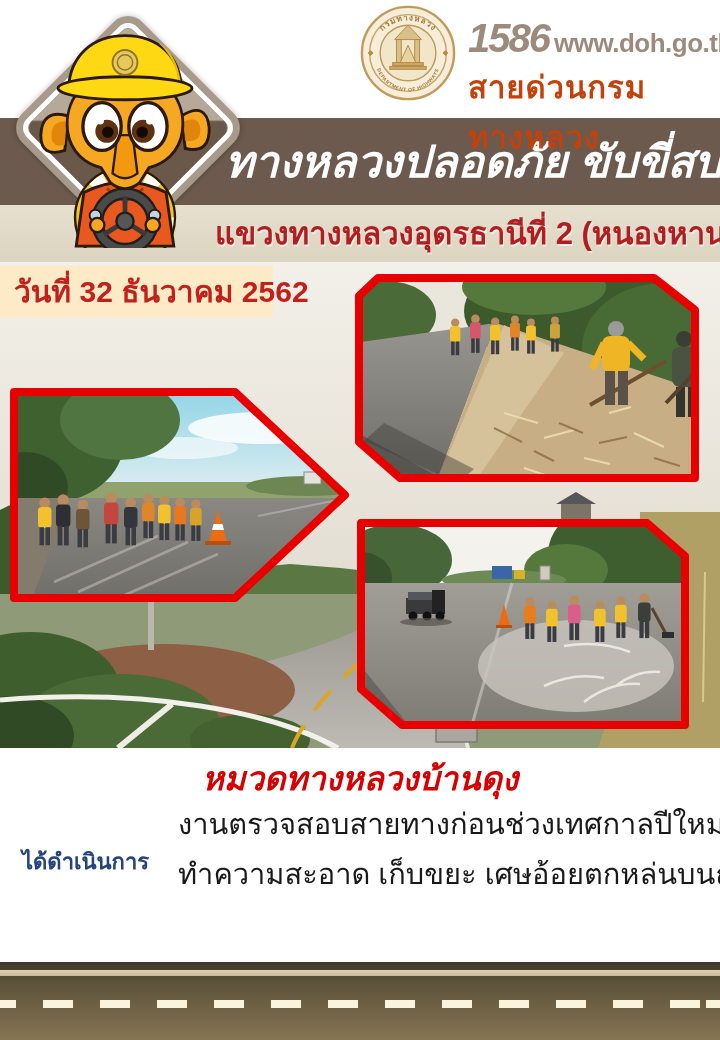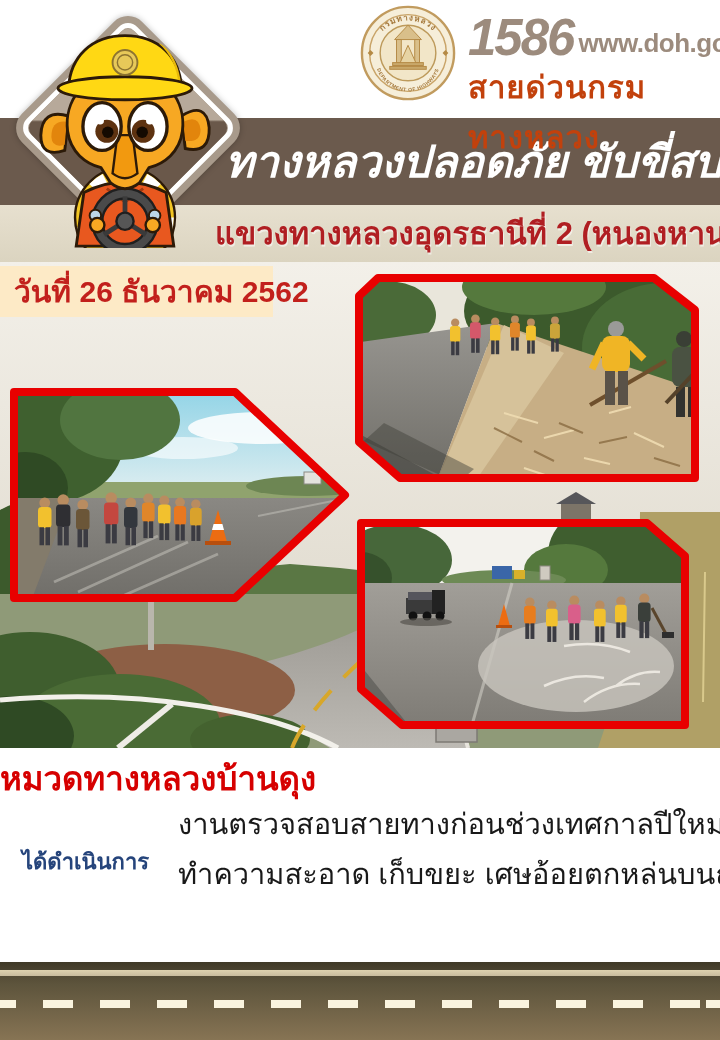--- a/index.html
+++ b/index.html
@@ -20,21 +20,21 @@
     background:linear-gradient(#e7e0cf,#dbd4c0);}
   .division{
     position:absolute;left:215px;right:6px;top:205px;height:57px;line-height:57px;
     text-align:center;color:#b01e22;font-size:31px;font-weight:bold;white-space:nowrap;
     text-shadow:1px 2px 0 rgba(255,255,255,.55);
   }
   
   .seal{position:absolute;left:360px;top:5px;width:96px;height:96px;}
   .logo-text{position:absolute;left:468px;top:14px;width:250px;}
   .logo-row1{display:flex;align-items:flex-end;}
-  .hotline-number{font-size:51px;line-height:48px;font-weight:bold;font-style:italic;color:#9c8b7d;letter-spacing:-2px;}
+  .hotline-number{font-size:40px;line-height:48px;font-weight:bold;font-style:italic;color:#9c8b7d;letter-spacing:-2px;}
   .website{font-size:26px;font-weight:bold;color:#9c8b7d;margin-left:5px;margin-bottom:3px;letter-spacing:-0.5px;}
   .hotline-label{font-size:31px;font-weight:bold;color:#c2410c;margin-top:0;letter-spacing:1px;}
   
   .diamond{position:absolute;left:6px;top:6px;width:244px;height:244px;z-index:5;}
   .diamond-shape{
     position:absolute;left:37px;top:37px;width:170px;height:170px;
     transform:rotate(45deg);background:#a89a8b;border-radius:20px;
     box-shadow:0 0 6px rgba(0,0,0,.25);
   }
   .diamond-frame{position:absolute;inset:7px;border:5px solid #ffffff;border-radius:13px;}
@@ -48,22 +48,22 @@
     box-sizing:border-box;white-space:nowrap;
   }
   
   .photo-area{position:absolute;left:0;top:262px;width:720px;height:486px;overflow:hidden;background:#efece4;}
   .main-photo{position:absolute;left:0;top:0;}
   .photo-arrow{position:absolute;left:8px;top:124px;z-index:4;}
   .photo-tr{position:absolute;left:354px;top:11px;z-index:4;}
   .photo-br{position:absolute;left:354px;top:254px;z-index:4;}
   
   .section-title{
-    position:absolute;left:0;top:752px;width:720px;
-    color:#d60000;font-size:33px;font-weight:bold;
+    position:absolute;left:0;top:752px;width:720px;text-align:center;
+    color:#d60000;font-size:33px;font-weight:bold;font-style:italic;
   }
   .action-label{position:absolute;left:22px;top:812px;color:#25447b;font-size:22px;font-weight:bold;margin-top:32px;}
   .action-text{position:absolute;left:178px;top:799px;width:535px;color:#191919;font-size:29px;}
   .action-line{height:50px;line-height:50px;white-space:nowrap;}
   
   .road-band{position:absolute;left:0;top:962px;width:720px;height:78px;
     background:linear-gradient(to bottom,#3f3927 0px,#4a4330 8px,#554c36 14px,#5d543c 22px,#877454 100%);}
   .road-stripe{position:absolute;left:0;right:0;top:8px;height:6px;
     background:linear-gradient(#ddd1ae,#c8bb9d);}
   .road-dashes{position:absolute;left:0;right:0;top:38px;height:8px;
@@ -215,21 +215,21 @@
       </g>
       <g transform="translate(556,230)">
         <path d="M0,12 L20,0 L40,12 Z" fill="#56565a"></path>
         <rect x="5" y="12" width="30" height="15" fill="#7c7468"></rect>
         <rect x="8" y="27" width="3" height="8" fill="#55504a"></rect>
           <rect x="29" y="27" width="3" height="8" fill="#55504a"></rect>
       </g>
       <rect x="148" y="336" width="6" height="52" fill="#b9b6ac"></rect>
     </svg>
 
-    <div class="date-banner" style="position:absolute;left:0;top:4px;">วันที่ 26 ธันวาคม 2562</div>
+    <div class="date-banner" style="position:absolute;left:0;top:4px;">วันที่ 32 ธันวาคม 2562</div>
 
     <svg class="photo-arrow" width="344" height="218" viewBox="0 0 344 218">
       <defs>
         <clipPath id="clipA">
             <path d="M6,6 H227 L337,109 L227,212 H6 Z"></path>
           </clipPath>
         <linearGradient id="skyA" x1="0" y1="0" x2="0" y2="1">
           <stop offset="0" stop-color="#8fd3e6"></stop>
             <stop offset="1" stop-color="#e2eff1"></stop>
         </linearGradient>

